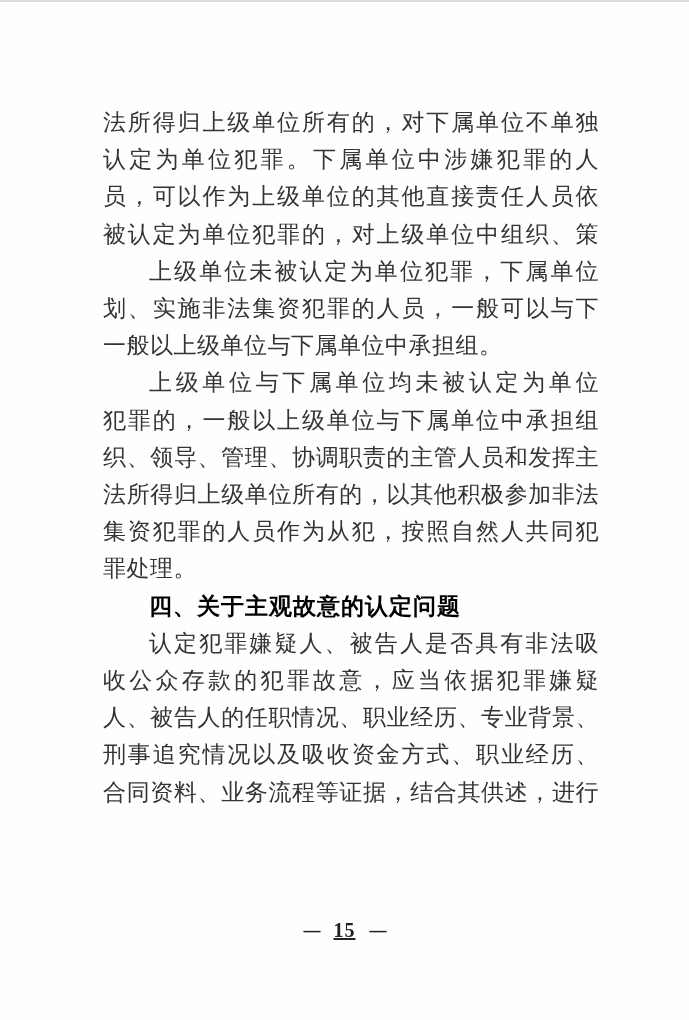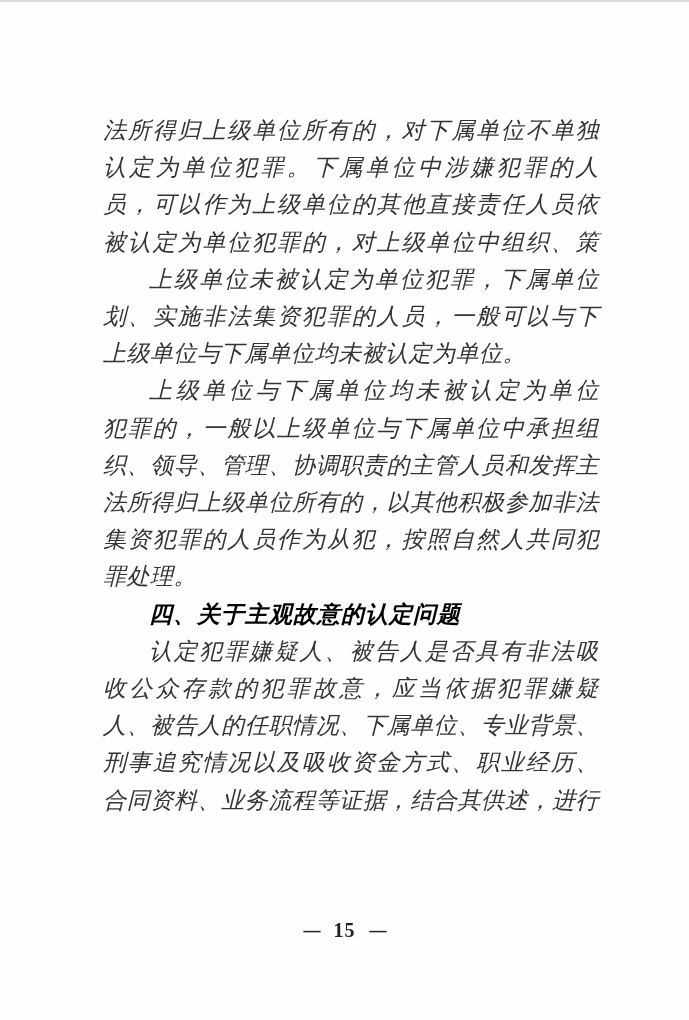--- a/index.html
+++ b/index.html
@@ -23,23 +23,22 @@
     position: absolute;
     top: 0;
     left: 0;
     width: 100%;
     height: 2px;
     background: #dcdcdc;
   }
   .text-block {
     position: absolute;
     left: 103px;
-    top: 112px;
+    top: 104px;
     width: 496px;
-    font-style: italic;
   }
   .para {
     margin: 0;
     padding: 0;
   }
   .line {
     display: block;
     font-size: 23px;
     line-height: 37.2px;
     color: #343434;
@@ -71,55 +70,56 @@
     line-height: 28px;
   }
   .footer .dash {
     display: inline-block;
     margin: 0 12px;
     transform: scaleX(0.85);
   }
   .footer .pagenum {
     display: inline-block;
     letter-spacing: 1px;
+    text-decoration: underline;
   }
 </style>
 </head>
 <body>
 
 <div class="page">
   <div class="top-edge"></div>
 
   <main class="text-block" id="text-block">
       <p class="para">
         <span class="line">法所得归上级单位所有的，对下属单位不单独</span>
         <span class="line">认定为单位犯罪。下属单位中涉嫌犯罪的人</span>
         <span class="line">员，可以作为上级单位的其他直接责任人员依</span>
       </p>
       <p class="para">
         <span class="line">被认定为单位犯罪的，对上级单位中组织、策</span>
         <span class="line indent">上级单位未被认定为单位犯罪，下属单位</span>
         <span class="line">划、实施非法集资犯罪的人员，一般可以与下</span>
-        <span class="line last">上级单位与下属单位均未被认定为单位。</span>
+        <span class="line last">一般以上级单位与下属单位中承担组。</span>
       </p>
       <p class="para">
         <span class="line indent">上级单位与下属单位均未被认定为单位</span>
         <span class="line">犯罪的，一般以上级单位与下属单位中承担组</span>
         <span class="line">织、领导、管理、协调职责的主管人员和发挥主</span>
         <span class="line">法所得归上级单位所有的，以其他积极参加非法</span>
         <span class="line">集资犯罪的人员作为从犯，按照自然人共同犯</span>
         <span class="line last">罪处理。</span>
       </p>
       <p class="para heading">
         <span class="line indent last">四、关于主观故意的认定问题</span>
       </p>
       <p class="para">
         <span class="line indent">认定犯罪嫌疑人、被告人是否具有非法吸</span>
         <span class="line">收公众存款的犯罪故意，应当依据犯罪嫌疑</span>
-        <span class="line">人、被告人的任职情况、下属单位、专业背景、</span>
+        <span class="line">人、被告人的任职情况、职业经历、专业背景、</span>
         <span class="line">刑事追究情况以及吸收资金方式、职业经历、</span>
         <span class="line">合同资料、业务流程等证据，结合其供述，进行</span>
       </p>
     </main>
 
   <div class="footer">
     <span class="dash">—</span><span class="pagenum">15</span><span class="dash">—</span>
   </div>
 </div>
 

